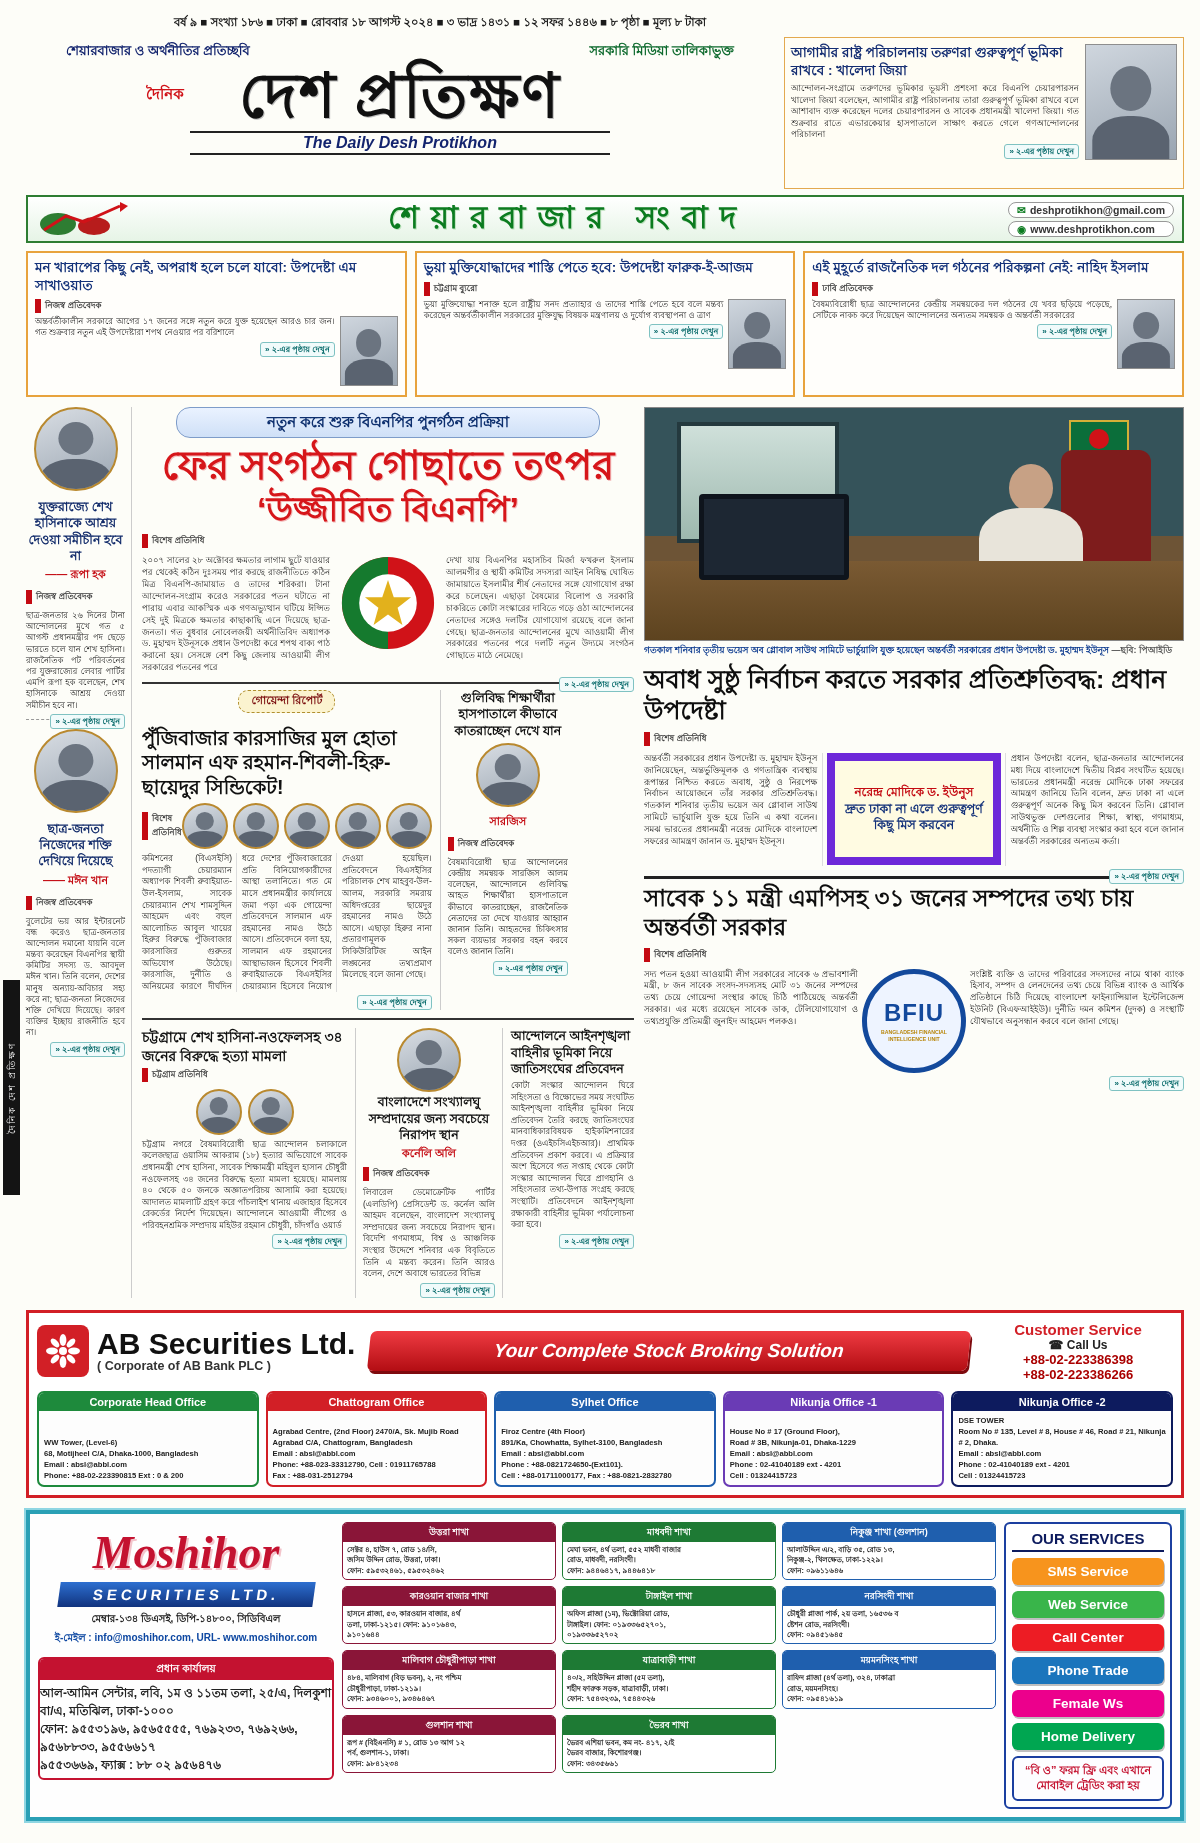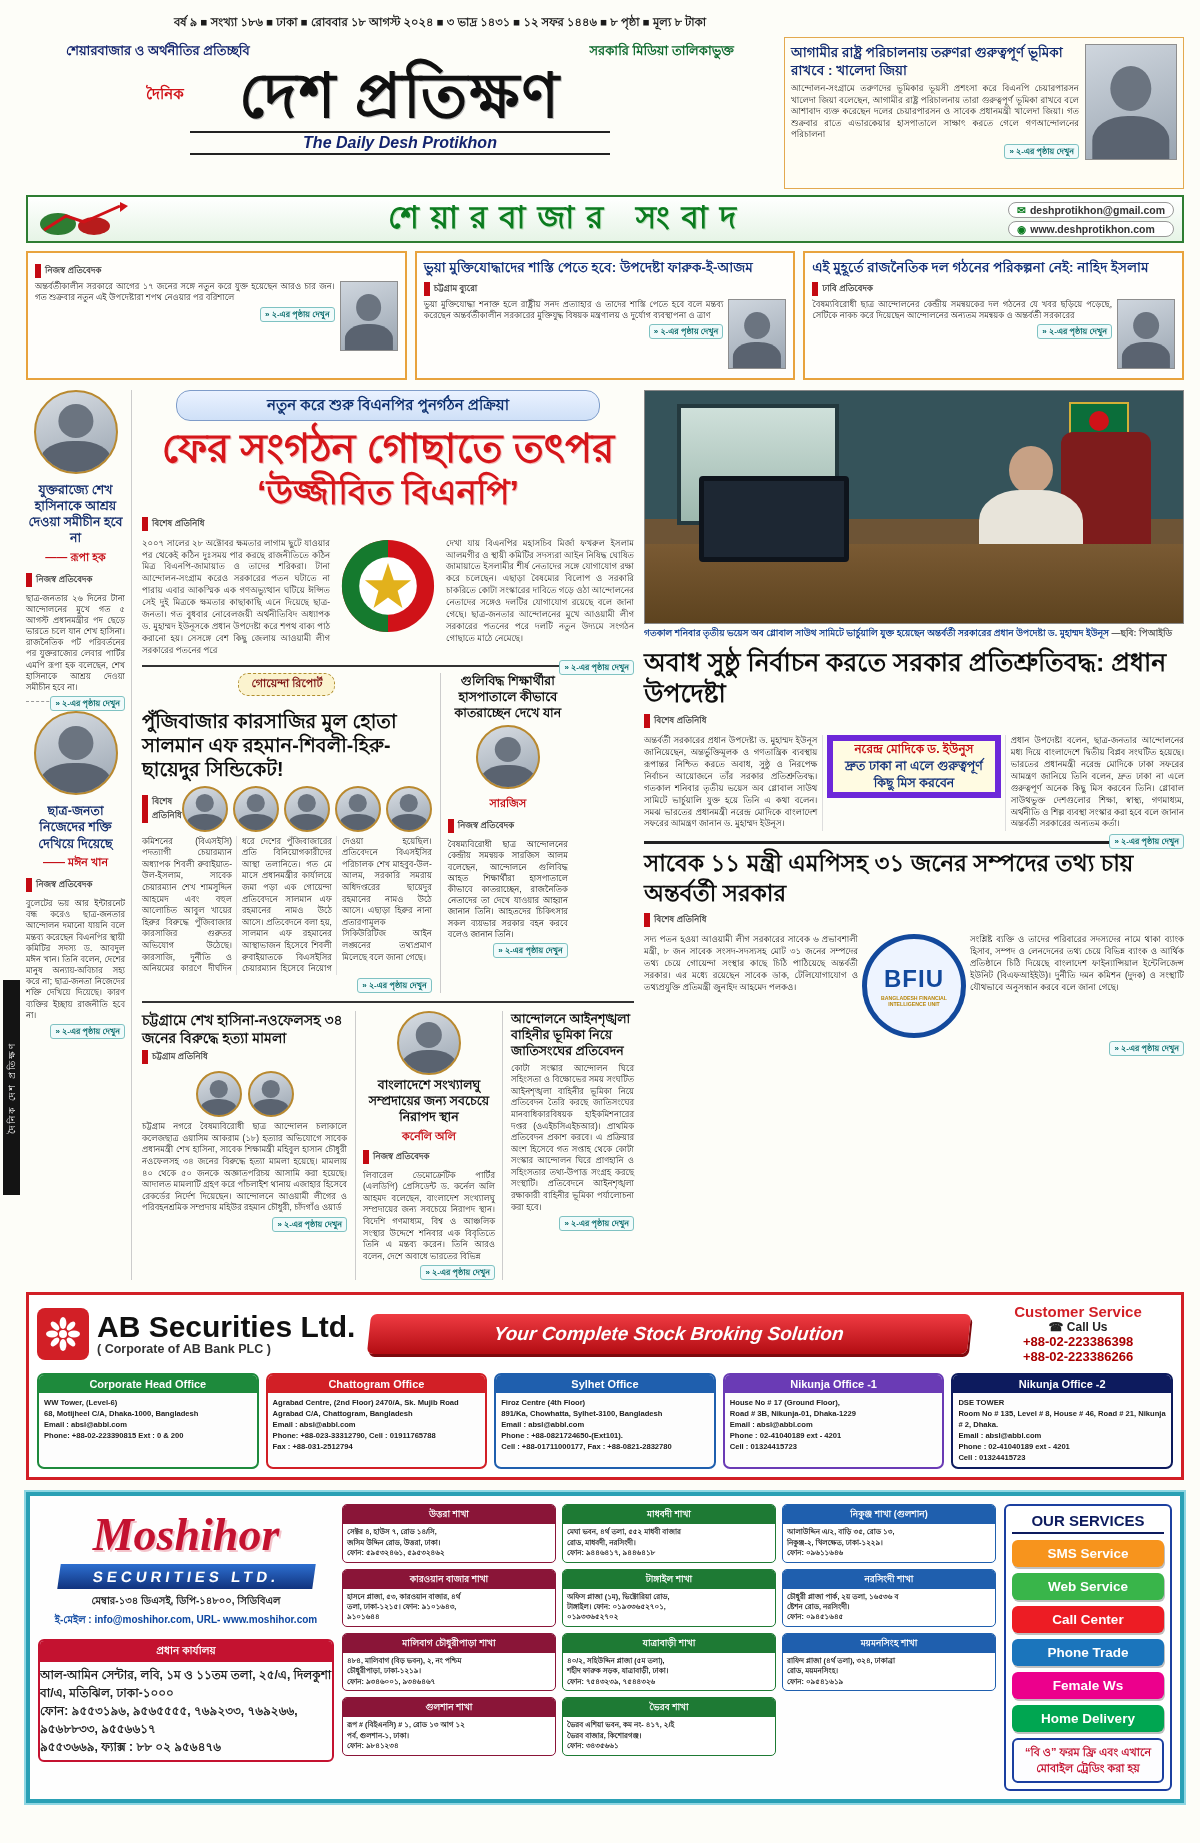--- a/index.html
+++ b/index.html
@@ -118,21 +118,21 @@
   .lp-person { position:absolute; right:18%; top:24%; width:110px; height:120px; }
   .lp-person::before { content:""; position:absolute; left:50%; top:0; width:44px; height:48px; transform:translateX(-50%); background:#c7a185; border-radius:50%; }
   .lp-person::after { content:""; position:absolute; left:50%; top:44px; width:104px; height:76px; transform:translateX(-50%); background:#e8e4da; border-radius:40% 40% 0 0; }
   .lp-desk { position:absolute; left:0; bottom:0; width:100%; height:34%; background:linear-gradient(#7a5a33,#5d431f); }
   .lp-monitor { position:absolute; left:10%; bottom:26%; width:150px; height:86px; background:#1d2733; border:5px solid #0e141c; border-radius:4px; }
   .lp-chair { position:absolute; right:6%; top:18%; width:90px; height:130px; background:#7e1c1c; border-radius:12px 12px 0 0; z-index:-0; }
   .caption { font-size:9px; font-weight:bold; color:#0d3b8f; text-align:justify; line-height:1.35; margin-top:3px; }
   .credit { color:#555; font-weight:bold; white-space:nowrap; }
   .lead-h { font-size:25px; font-weight:bold; color:#0e0e0e; line-height:1.25; margin-top:8px; }
   .lead-body { column-count:3; column-gap:10px; column-rule:1px solid #ddd; font-size:8.5px; text-align:justify; line-height:1.4; margin-top:4px; }
-  .pullbox { break-inside:avoid; border:6px solid #6d28d9; background:#fffbe2; text-align:center; padding:0 4px; margin:18px 0; }
+  .pullbox { break-inside:avoid; border:8px solid #6d28d9; background:#fffbe2; text-align:center; padding:23px 4px; margin:18px 0; }
   .pb1 { color:#c40a12; font-weight:bold; font-size:12px; }
   .pb2 { color:#14327a; font-weight:bold; font-size:12.5px; line-height:1.35; }
 
   .assets { margin-top:10px; border-top:3px solid #222; padding-top:5px; }
   .assets-h { font-size:23px; font-weight:bold; color:#0e0e0e; line-height:1.28; }
   .assets-body { display:flex; gap:0; margin-top:4px; }
   .assets-col { flex:1; font-size:8.5px; text-align:justify; line-height:1.4; }
   .bfiu { width:112px; flex-shrink:0; text-align:center; }
   .bfiu-circle { width:104px; height:104px; border-radius:50%; border:5px solid #13499c; background:#eef4ff; margin:0 auto; display:flex; flex-direction:column; align-items:center; justify-content:center; }
   .bfiu-big { font-size:24px; font-weight:bold; color:#13499c; letter-spacing:1px; }
@@ -145,21 +145,21 @@
   .ab-mark { width:52px; height:52px; background:#d21f26; border-radius:8px; display:flex; align-items:center; justify-content:center; }
   .ab-name { font-size:30px; font-weight:bold; color:#111; line-height:1; }
   .ab-sub { font-size:12.5px; font-weight:bold; color:#333; }
   .ab-ribbon { flex:1; background:linear-gradient(#ef3b42,#b30d13); color:#fff; font-size:19px; font-weight:bold; font-style:italic;
     text-align:center; padding:9px 6px; border-radius:6px; transform:skewX(-6deg); box-shadow:2px 3px 0 #7e0a0e; }
   .ab-cs { width:190px; text-align:center; }
   .cs-t { color:#d21f26; font-weight:bold; font-size:15px; }
   .cs-call { font-weight:bold; font-size:12px; color:#222; }
   .cs-ph { font-weight:bold; font-size:13px; color:#a00; }
   .ab-offices { display:grid; grid-template-columns:repeat(5,1fr); gap:7px; margin-top:9px; }
-  .office { border:2px solid #888; border-radius:7px; overflow:hidden; background:#fdfdfd; display:flex; flex-direction:column; }
+  .office { border:2px solid #888; border-radius:7px; overflow:hidden; background:#fdfdfd; display:flex; flex-direction:column;justify-content:space-between; }
   .office-h { color:#fff; font-weight:bold; font-size:11px; text-align:center; padding:3px 2px; }
   .office-b { padding:4px 5px; font-size:7.6px; line-height:1.45; color:#222; font-weight:bold; }
   .office:nth-child(1) { border-color:#1e8a3c; } .office:nth-child(1) .office-h { background:#1e8a3c; }
   .office:nth-child(2) { border-color:#d21f26; } .office:nth-child(2) .office-h { background:#d21f26; }
   .office:nth-child(3) { border-color:#1f5fae; } .office:nth-child(3) .office-h { background:#1f5fae; }
   .office:nth-child(4) { border-color:#6a3bb5; } .office:nth-child(4) .office-h { background:#6a3bb5; }
   .office:nth-child(5) { border-color:#0d1b5e; } .office:nth-child(5) .office-h { background:#0d1b5e; }
 
   
   .mos { margin-top:12px; border:4px solid #2aa0b5; outline:2px solid #8fd6e2; background:#fefefe; padding:8px; display:grid; grid-template-columns:296px 1fr 168px; gap:8px; }
@@ -226,20 +226,21 @@
     </svg>
     <div class="banner-title">শেয়ারবাজার সংবাদ</div>
     <div class="banner-pills">
       <div class="pill"><span class="ic">✉</span><span>deshprotikhon@gmail.com</span></div>
       <div class="pill"><span class="ic">◉</span><span>www.deshprotikhon.com</span></div>
     </div>
   </div>
 
   <div class="briefs">
     <div class="brief clearfix">
+      <div class="brief-h">মন খারাপের কিছু নেই, অপরাধ হলে চলে যাবো: উপদেষ্টা এম সাখাওয়াত</div>
       <div><span class="byline">নিজস্ব প্রতিবেদক</span></div>
       <div class="photo-rect"></div>
       <div class="brief-body">অন্তর্বর্তীকালীন সরকারে আগের ১৭ জনের সঙ্গে নতুন করে যুক্ত হয়েছেন আরও চার জন। গত শুক্রবার নতুন এই উপদেষ্টারা শপথ নেওয়ার পর বরিশালে</div>
       <span class="more">» ২-এর পৃষ্ঠায় দেখুন</span>
     </div>
     <div class="brief clearfix">
       <div class="brief-h">ভুয়া মুক্তিযোদ্ধাদের শাস্তি পেতে হবে: উপদেষ্টা ফারুক-ই-আজম</div>
       <div><span class="byline">চট্টগ্রাম ব্যুরো</span></div>
       <div class="photo-rect"></div>
       <div class="brief-body">ভুয়া মুক্তিযোদ্ধা শনাক্ত হলে রাষ্ট্রীয় সনদ প্রত্যাহার ও তাদের শাস্তি পেতে হবে বলে মন্তব্য করেছেন অন্তর্বর্তীকালীন সরকারের মুক্তিযুদ্ধ বিষয়ক মন্ত্রণালয় ও দুর্যোগ ব্যবস্থাপনা ও ত্রাণ</div>

